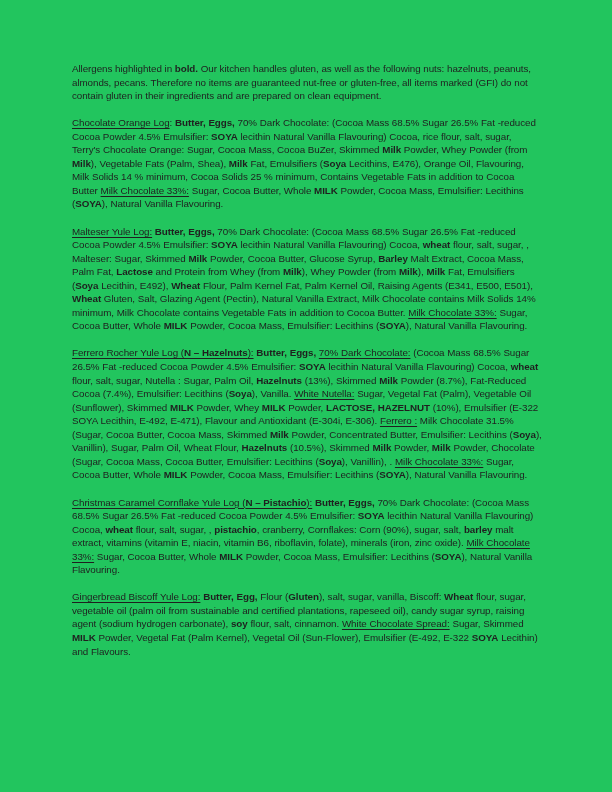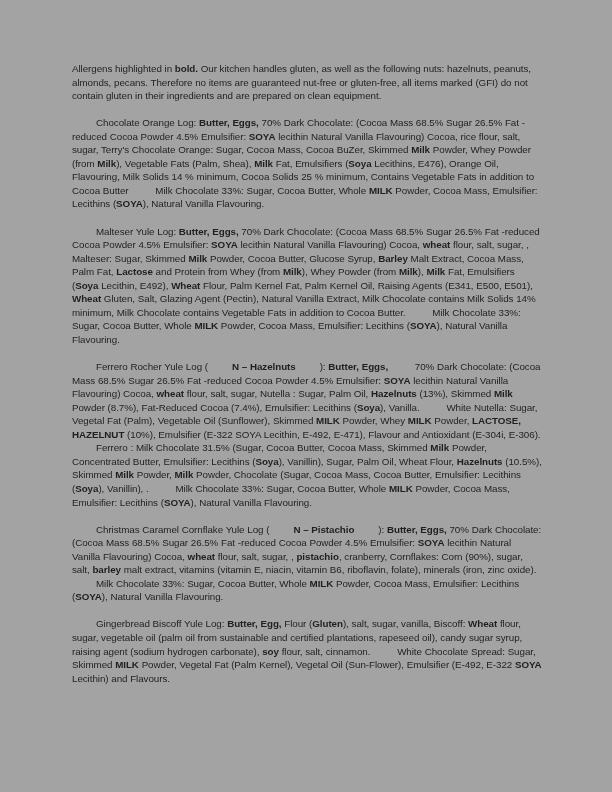--- a/index.html
+++ b/index.html
@@ -10,34 +10,34 @@
     width: 612px;
     height: 792px;
     background: #ffffff;
     overflow: hidden;
   }
   .page {
     box-sizing: border-box;
     width: 612px;
     height: 792px;
     padding: 62px 70px 0 72px;
-    background: #a3a3a3;
+    background: #22c55e;
     font-family: "Liberation Sans", "DejaVu Sans", sans-serif;
     font-size: 9.8px;
     line-height: 13.55px;
     color: #1f1f1f;
     letter-spacing: -0.06px;
   }
   p.doc-para {
     margin: 0 0 13.55px 0;
     text-align: left;
     word-spacing: 0.1px;
   }
   .b { font-weight: bold; }
-  .u { text-underline-offset: 1.5px; margin-left: 24px; }
+  .u { text-decoration: underline; text-underline-offset: 1.5px; }
 </style>
 </head>
 <body>
 
 <div class="page">
   <div>
       <p class="doc-para"><span>Allergens highlighted in </span><span class="b">bold.</span><span> Our kitchen handles gluten, as well as the following nuts: hazelnuts, peanuts, almonds, pecans. Therefore no items are guaranteed nut-free or gluten-free, all items marked (GFI) do not contain gluten in their ingredients and are prepared on clean equipment.</span></p>
       <p class="doc-para"><span class="u">Chocolate Orange Log</span><span>: </span><span class="b">Butter, Eggs,</span><span> 70% Dark Chocolate: (Cocoa Mass 68.5% Sugar 26.5% Fat -reduced Cocoa Powder 4.5% Emulsifier: </span><span class="b">SOYA</span><span> lecithin Natural Vanilla Flavouring) Cocoa, rice flour, salt, sugar, Terry's Chocolate Orange: Sugar, Cocoa Mass, Cocoa BuZer, Skimmed </span><span class="b">Milk</span><span> Powder, Whey Powder (from </span><span class="b">Milk</span><span>), Vegetable Fats (Palm, Shea), </span><span class="b">Milk</span><span> Fat, Emulsifiers (</span><span class="b">Soya</span><span> Lecithins, E476), Orange Oil, Flavouring, Milk Solids 14 % minimum, Cocoa Solids 25 % minimum, Contains Vegetable Fats in addition to Cocoa Butter </span><span class="u">Milk Chocolate 33%:</span><span> Sugar, Cocoa Butter, Whole </span><span class="b">MILK</span><span> Powder, Cocoa Mass, Emulsifier: Lecithins (</span><span class="b">SOYA</span><span>), Natural Vanilla Flavouring.</span></p>
       <p class="doc-para"><span class="u">Malteser Yule Log:</span><span> </span><span class="b">Butter, Eggs,</span><span> 70% Dark Chocolate: (Cocoa Mass 68.5% Sugar 26.5% Fat -reduced Cocoa Powder 4.5% Emulsifier: </span><span class="b">SOYA</span><span> lecithin Natural Vanilla Flavouring) Cocoa, </span><span class="b">wheat</span><span> flour, salt, sugar, , Malteser: Sugar, Skimmed </span><span class="b">Milk</span><span> Powder, Cocoa Butter, Glucose Syrup, </span><span class="b">Barley</span><span> Malt Extract, Cocoa Mass, Palm Fat, </span><span class="b">Lactose</span><span> and Protein from Whey (from </span><span class="b">Milk</span><span>), Whey Powder (from </span><span class="b">Milk</span><span>), </span><span class="b">Milk</span><span> Fat, Emulsifiers (</span><span class="b">Soya</span><span> Lecithin, E492), </span><span class="b">Wheat</span><span> Flour, Palm Kernel Fat, Palm Kernel Oil, Raising Agents (E341, E500, E501), </span><span class="b">Wheat</span><span> Gluten, Salt, Glazing Agent (Pectin), Natural Vanilla Extract, Milk Chocolate contains Milk Solids 14% minimum, Milk Chocolate contains Vegetable Fats in addition to Cocoa Butter. </span><span class="u">Milk Chocolate 33%:</span><span> Sugar, Cocoa Butter, Whole </span><span class="b">MILK</span><span> Powder, Cocoa Mass, Emulsifier: Lecithins (</span><span class="b">SOYA</span><span>), Natural Vanilla Flavouring.</span></p>
       <p class="doc-para"><span class="u">Ferrero Rocher Yule Log (</span><span class="b u">N – Hazelnuts</span><span class="u">):</span><span> </span><span class="b">Butter, Eggs,</span><span> </span><span class="u">70% Dark Chocolate:</span><span> (Cocoa Mass 68.5% Sugar 26.5% Fat -reduced Cocoa Powder 4.5% Emulsifier: </span><span class="b">SOYA</span><span> lecithin Natural Vanilla Flavouring) Cocoa, </span><span class="b">wheat</span><span> flour, salt, sugar, Nutella : Sugar, Palm Oil, </span><span class="b">Hazelnuts</span><span> (13%), Skimmed </span><span class="b">Milk</span><span> Powder (8.7%), Fat-Reduced Cocoa (7.4%), Emulsifier: Lecithins (</span><span class="b">Soya</span><span>), Vanilla. </span><span class="u">White Nutella:</span><span> Sugar, Vegetal Fat (Palm), Vegetable Oil (Sunflower), Skimmed </span><span class="b">MILK</span><span> Powder, Whey </span><span class="b">MILK</span><span> Powder, </span><span class="b">LACTOSE, HAZELNUT</span><span> (10%), Emulsifier (E-322 SOYA Lecithin, E-492, E-471), Flavour and Antioxidant (E-304i, E-306). </span><span class="u">Ferrero :</span><span> Milk Chocolate 31.5% (Sugar, Cocoa Butter, Cocoa Mass, Skimmed </span><span class="b">Milk</span><span> Powder, Concentrated Butter, Emulsifier: Lecithins (</span><span class="b">Soya</span><span>), Vanillin), Sugar, Palm Oil, Wheat Flour, </span><span class="b">Hazelnuts</span><span> (10.5%), Skimmed </span><span class="b">Milk</span><span> Powder, </span><span class="b">Milk</span><span> Powder, Chocolate (Sugar, Cocoa Mass, Cocoa Butter, Emulsifier: Lecithins (</span><span class="b">Soya</span><span>), Vanillin), . </span><span class="u">Milk Chocolate 33%:</span><span> Sugar, Cocoa Butter, Whole </span><span class="b">MILK</span><span> Powder, Cocoa Mass, Emulsifier: Lecithins (</span><span class="b">SOYA</span><span>), Natural Vanilla Flavouring.</span></p>

